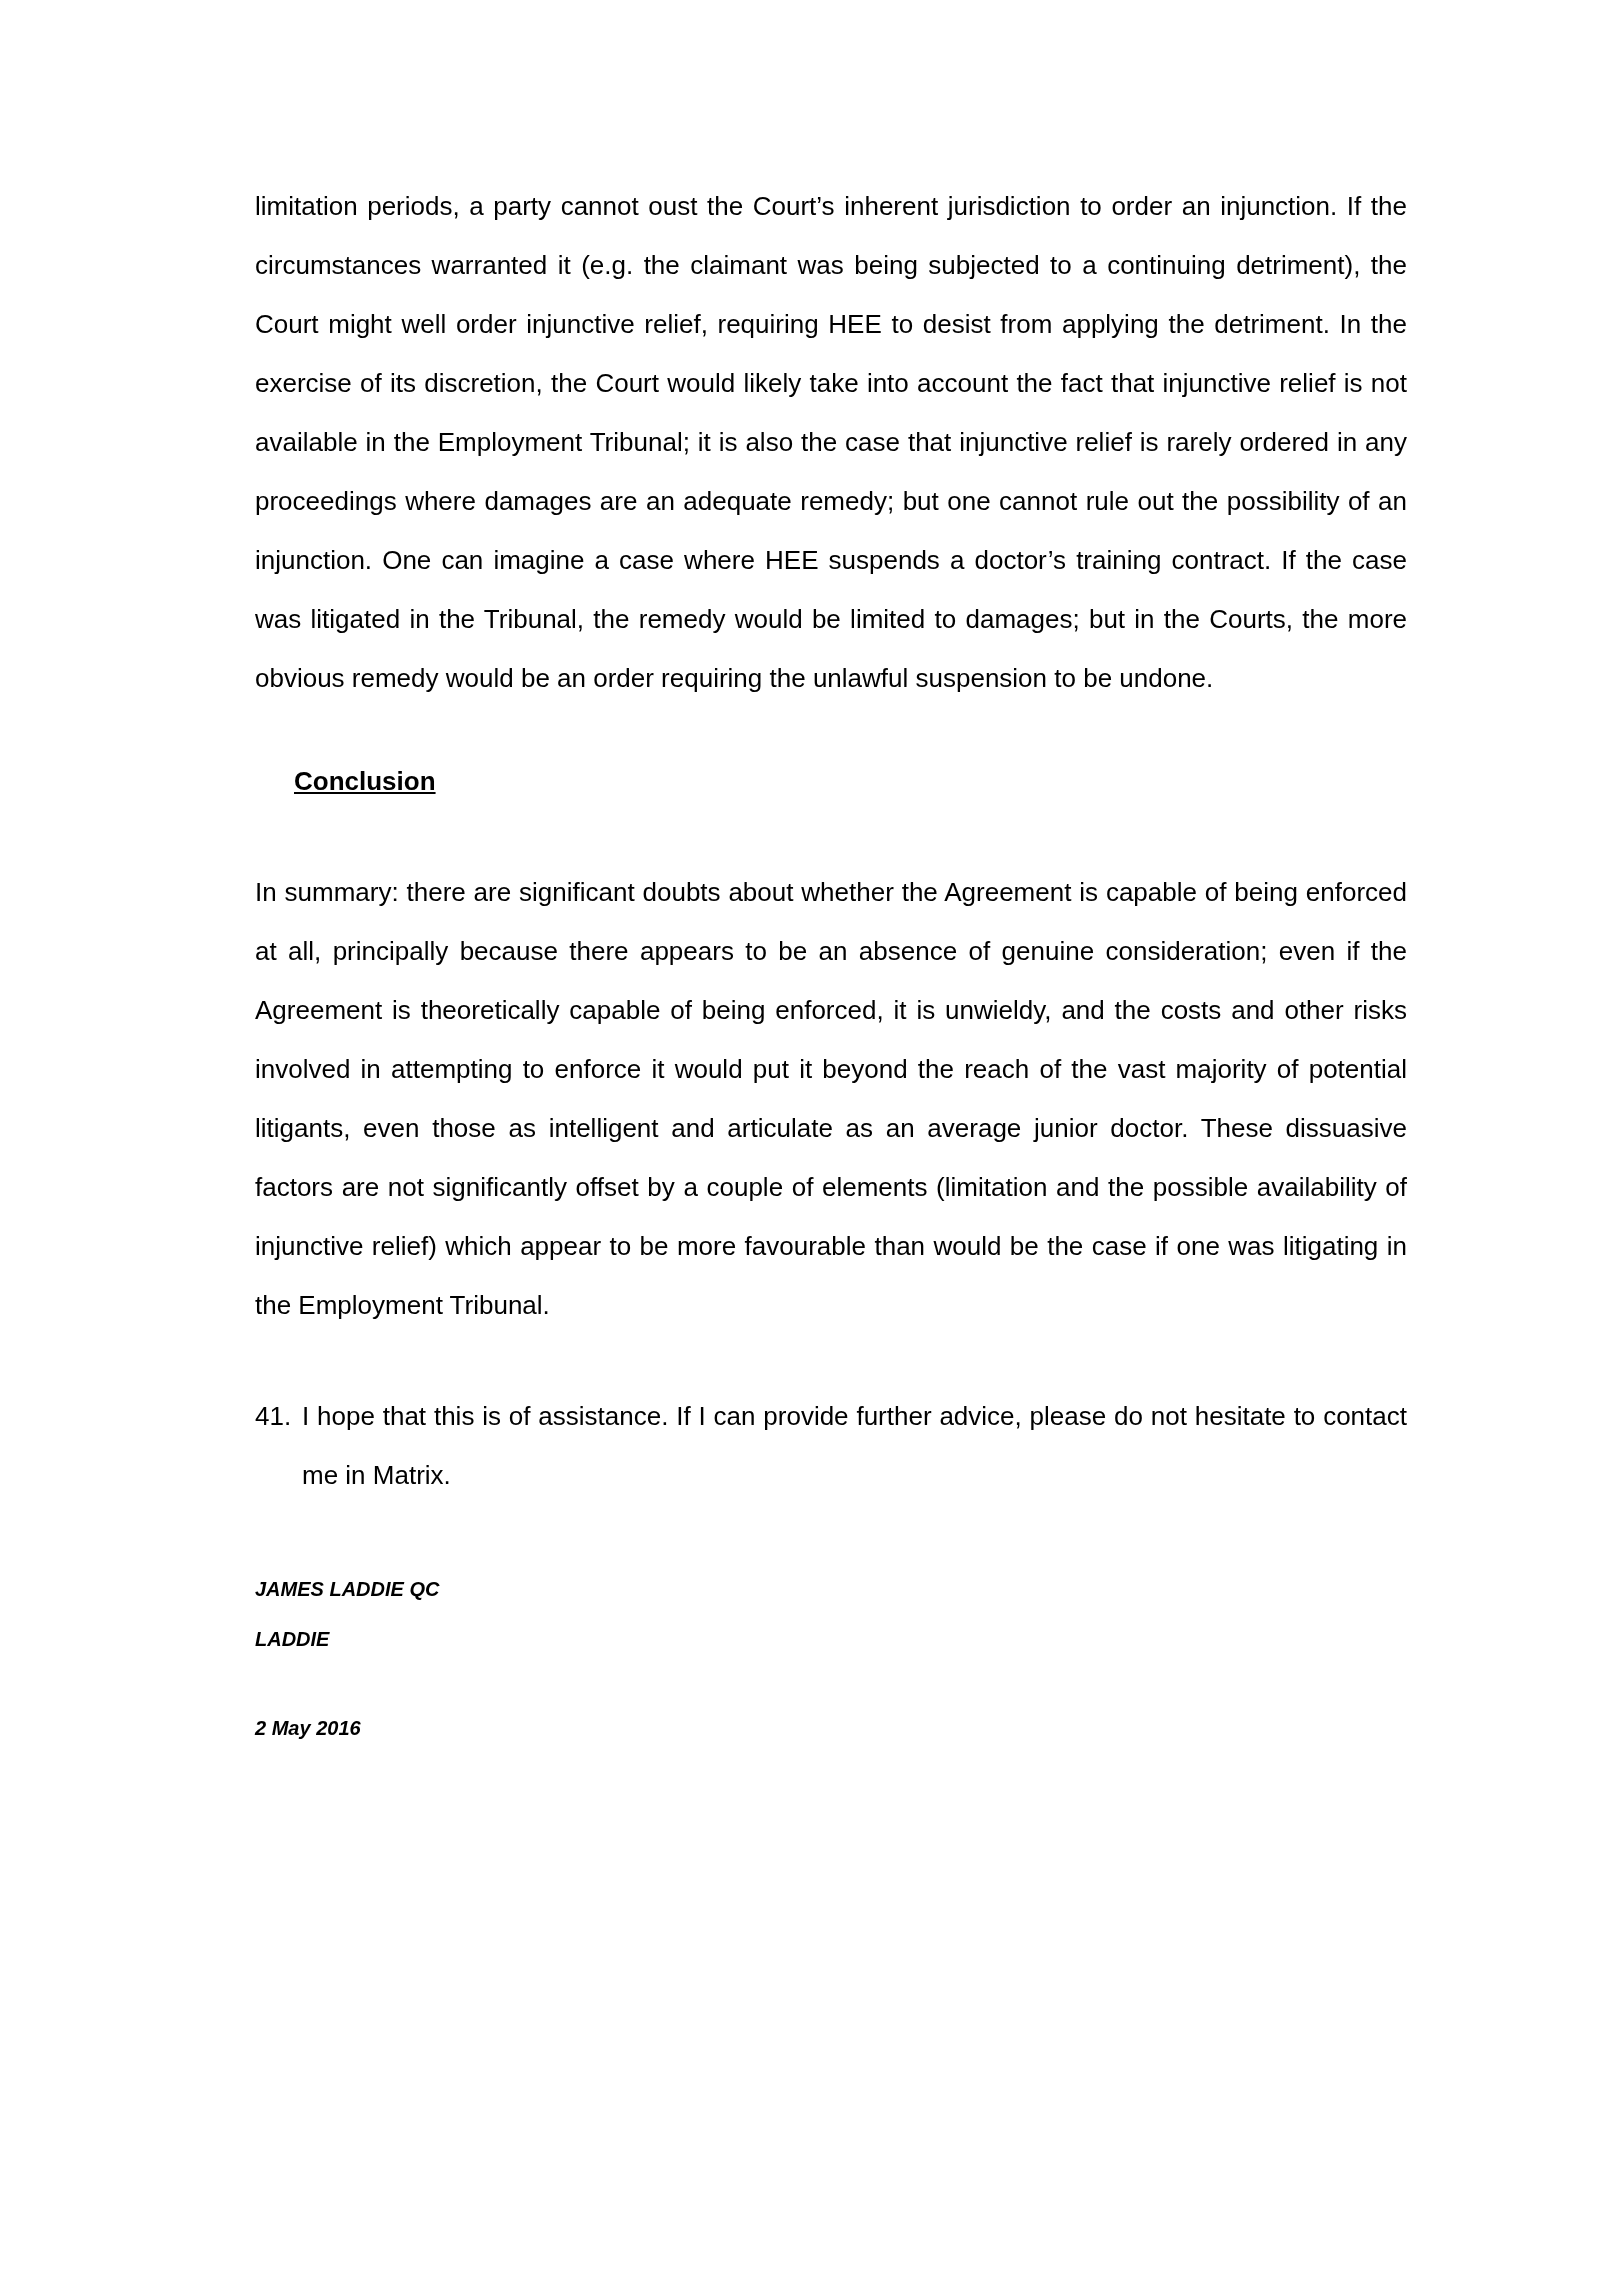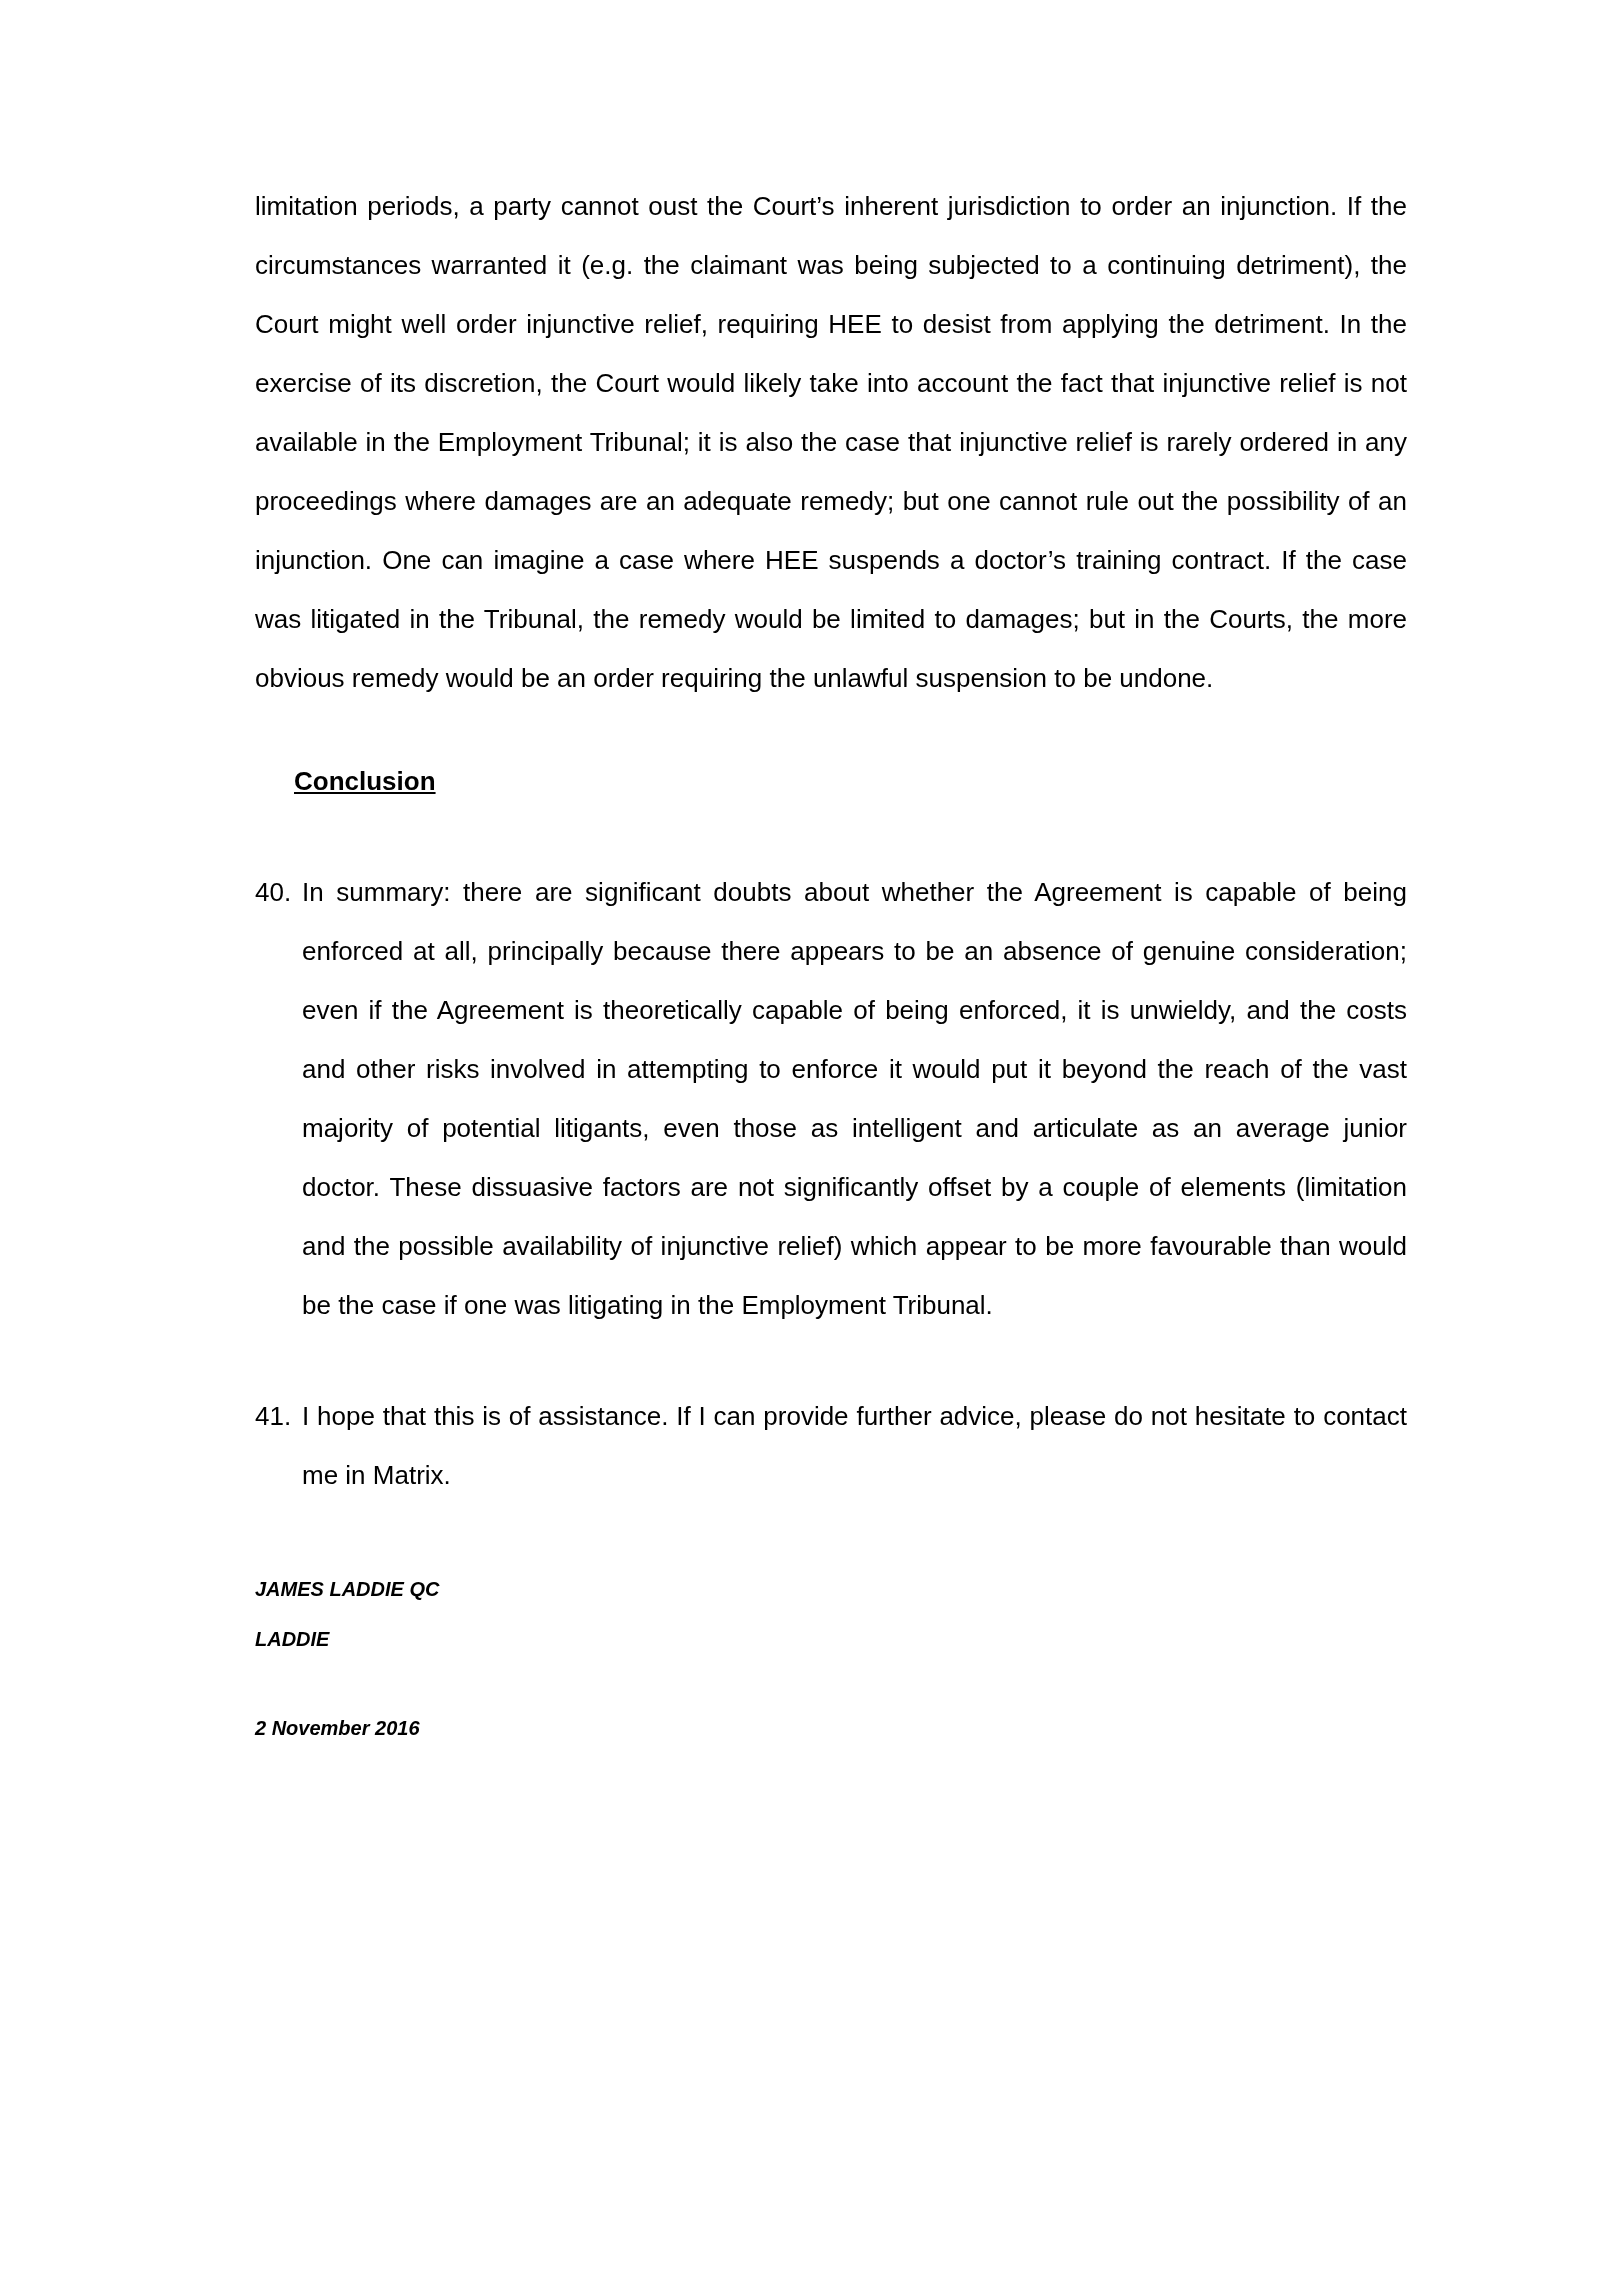--- a/index.html
+++ b/index.html
@@ -82,33 +82,32 @@
 <body>
 
 <div class="page">
   <div class="content">
 
     <p class="body-text">limitation periods, a party cannot oust the Court’s inherent jurisdiction to order an injunction.  If the circumstances warranted it (e.g. the claimant was being subjected to a continuing detriment), the Court might well order injunctive relief, requiring HEE to desist from applying the detriment.   In the exercise of its discretion, the Court would likely take into account the fact that injunctive relief is not available in the Employment Tribunal;  it is also the case that injunctive relief is rarely ordered in any proceedings where damages are an adequate remedy;  but one cannot rule out the possibility of an injunction.  One can imagine a case where HEE suspends a doctor’s training contract.   If the case was litigated in the Tribunal, the remedy would be limited to damages;  but in the Courts, the more obvious remedy would be an order requiring the unlawful suspension to be undone.</p>
 
     <div class="heading">Conclusion</div>
 
     <div class="para-block">
-      <div class="para-num">40.</div>
       <p class="para-body">In summary:  there are significant doubts about whether the Agreement is capable of being enforced at all, principally because there appears to be an absence of genuine consideration;   even if the Agreement is theoretically capable of being enforced, it is unwieldy, and the costs and other risks involved in attempting to enforce it would put it beyond the reach of the vast majority of potential litigants, even those as intelligent and articulate as an average junior doctor.  These dissuasive factors are not significantly offset by a couple of elements (limitation and the possible availability of injunctive relief) which appear to be more favourable than would be the case if one was litigating in the Employment Tribunal.</p>
     </div>
 
     <div class="para-block">
       <div class="para-num">41.</div>
       <p class="para-body last-line-left">I hope that this is of assistance.  If I can provide further advice, please do not hesitate to contact me in Matrix.</p>
     </div>
 
     <div class="signoff">
       <div>JAMES LADDIE QC</div>
       <div>LADDIE</div>
       <div class="spacer"></div>
-      <div>2 November 2016</div>
+      <div>2 May 2016</div>
     </div>
 
   </div>
 
   <div class="page-number">14</div>
 </div>
 
 
 </body></html>

